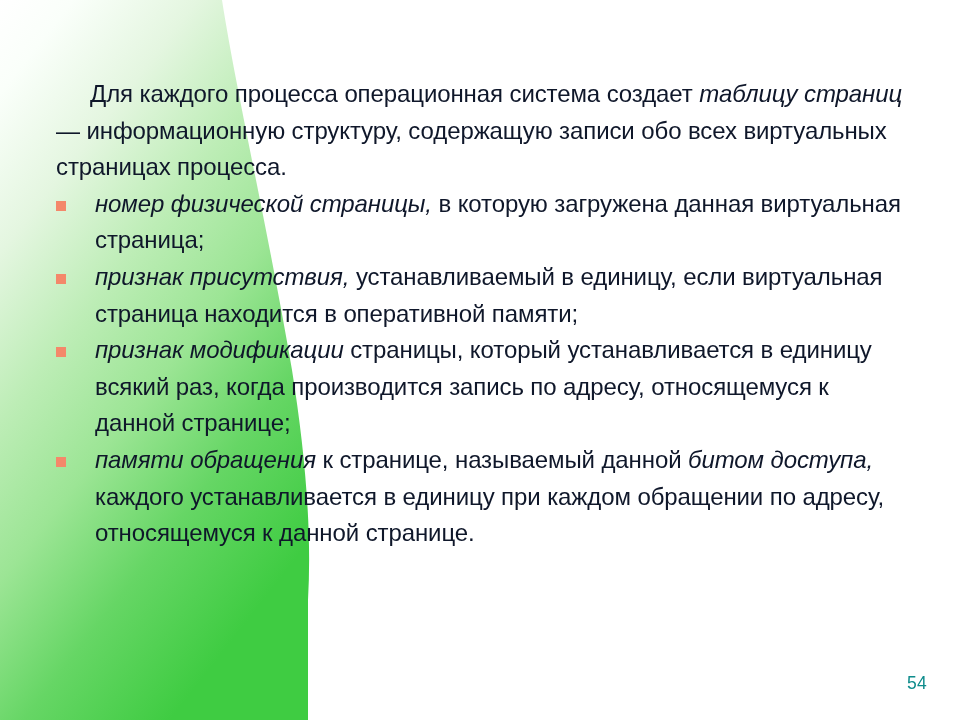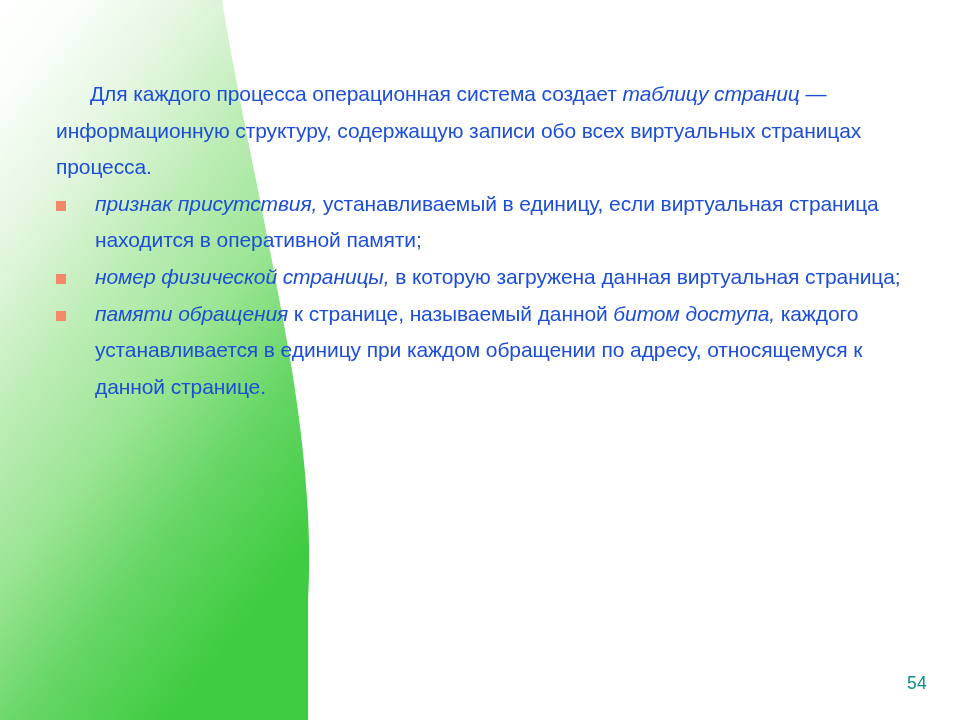--- a/index.html
+++ b/index.html
@@ -28,22 +28,22 @@
     z-index: 0;
   }
 
   
   #body-text {
     position: absolute;
     left: 56px;
     top: 76px;
     width: 848px;
     z-index: 2;
-    color: #1d4ed8;
-    font-size: 21px;
+    color: #0f172a;
+    font-size: 24px;
     line-height: 36.6px;
     letter-spacing: -0.1px;
   }
 
   .para {
     margin: 0 0 0 0;
     text-indent: 34px;
     padding: 0;
   }
   .para.second {
@@ -112,28 +112,32 @@
 
     <p class="para">
       <span>Для каждого процесса операционная система создает </span><span class="it">таблицу страниц</span><span> — информационную структуру, содержащую записи обо всех виртуальных страницах процесса.</span>
     </p>
 
 
     <ul class="bullets">
 
       <li>
         <span class="marker"></span>
+        <span class="it">номер физической страницы,</span><span> в которую загружена данная виртуальная страница;</span>
+      </li>
+
+      <li>
+        <span class="marker"></span>
         <span class="it">признак присутствия,</span><span> устанавливаемый в единицу, если виртуальная страница находится в оперативной памяти;</span>
       </li>
 
       <li>
         <span class="marker"></span>
-        <span class="it">номер физической страницы,</span><span> в которую загружена данная виртуальная страница;</span>
+        <span class="it">признак модификации</span><span> страницы, который устанавливается в единицу всякий раз, когда производится запись по адресу, относящемуся к данной странице;</span>
       </li>
-
 
       <li>
         <span class="marker"></span>
         <span class="it">памяти обращения</span><span> к странице, называемый данной </span><span class="it">битом доступа,</span><span> каждого устанавливается в единицу при каждом обращении по адресу, относящемуся к данной странице.</span>
       </li>
 
     </ul>
   </div>
 
   <div id="page-number">54</div>

